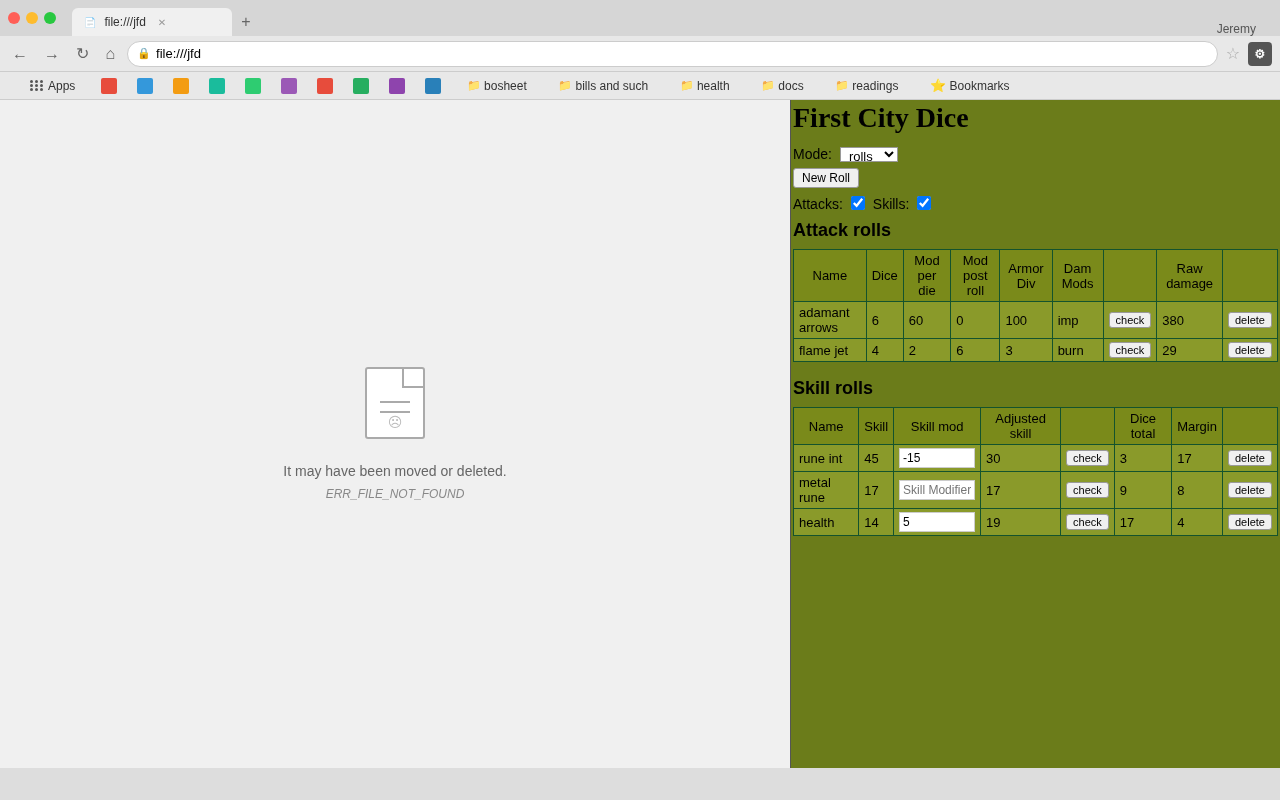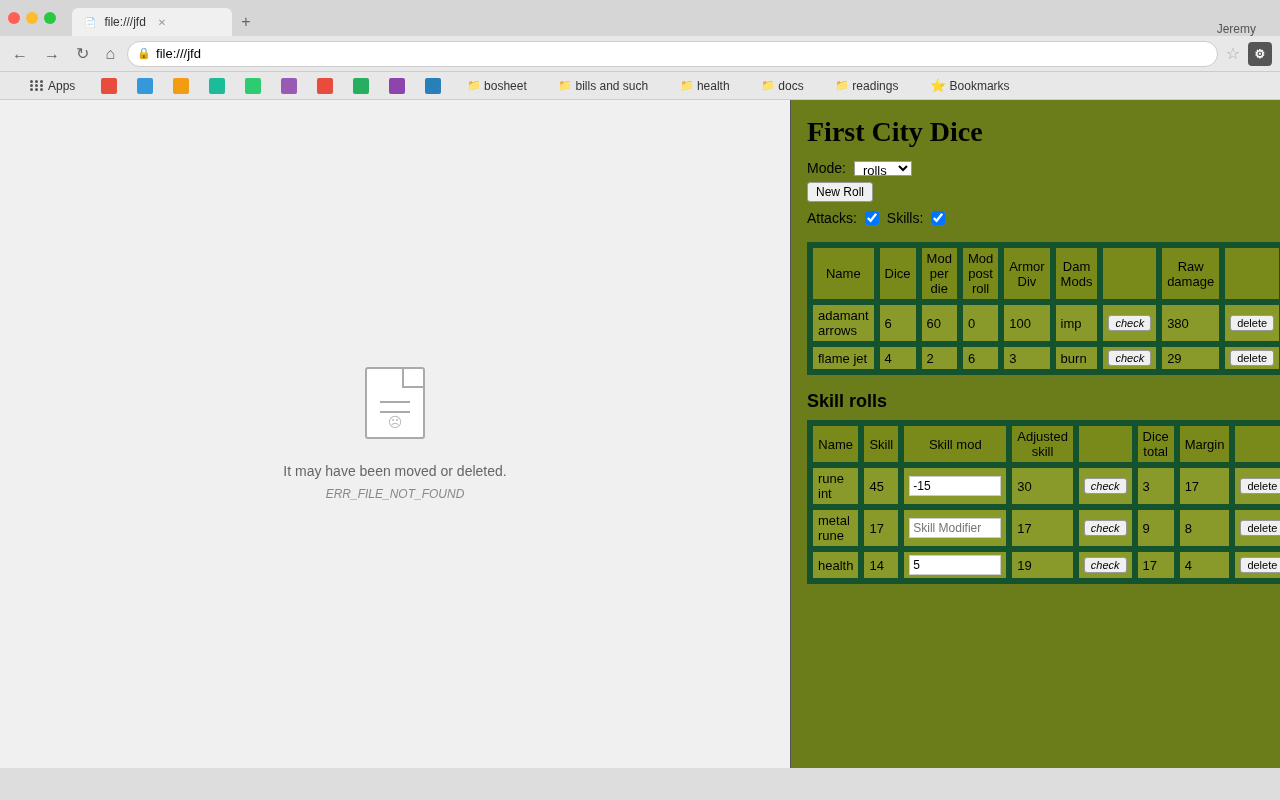--- a/index.html
+++ b/index.html
@@ -41,36 +41,36 @@
     
     .main-content { display: flex; width: 100%; height: calc(800px - 132px); background: #f0f0f0; }
 
     
     .error-panel { flex: 1; display: flex; flex-direction: column; align-items: center; justify-content: center; background: #f0f0f0; padding: 40px; }
     .error-title { font-size: 22px; font-weight: normal; color: #333; margin-bottom: 10px; }
     .error-subtitle { font-size: 14px; color: #666; margin-bottom: 8px; }
     .error-code { font-size: 12px; color: #888; font-style: italic; }
 
     
-    .dice-panel { width: 490px; background: #6b7c1a; color: #000; overflow-y: auto; padding: 16px; border-left: 1px solid #555; }
+    .dice-panel { width: 490px; background: #6b7c1a; color: #000; overflow-y: auto; padding: 2px; border-left: 1px solid #555; }
     .dice-title { font-size: 28px; font-weight: bold; color: #000; margin-bottom: 12px; font-family: Georgia, serif; }
     .mode-row { display: flex; align-items: center; gap: 8px; margin-bottom: 6px; font-size: 14px; }
     .mode-select { height: 15px; font-size: 13px; padding: 0 4px; border-radius: 0; border: 1px solid #999; background: white; }
     .new-roll-btn { display: inline-block; padding: 2px 8px; font-size: 12px; background: #f0f0f0; border: 1px solid #999; border-radius: 3px; cursor: pointer; margin-bottom: 8px; }
-    .checks-row { display: flex; align-items: center; gap: 8px; font-size: 14px; margin-bottom: 16px; }
+    .checks-row { display: flex; gap: 8px; font-size: 14px; margin-bottom: 8px; }
     .check-box { width: 14px; height: 14px; }
 
     .section-title { font-size: 18px; font-weight: bold; margin-bottom: 8px; color: #000; }
 
     
     .dice-table { width: 100%; border-collapse: collapse; margin-bottom: 16px; font-size: 13px; background: #8a9a2a; }
-    .dice-table th, .dice-table td { border: 6px solid #14532d; padding: 3px 5px; vertical-align: middle; background: #8a9a2a; color: #000; }
+    .dice-table th, .dice-table td { border: 1px solid #14532d; padding: 3px 5px; vertical-align: middle; background: #8a9a2a; color: #000; }
     .dice-table th { background: #7a8a1a; font-weight: normal; }
-    .dice-table input[type="text"] { width: 92px; height: 20px; font-size: 12px; padding: 0 3px; border: 1px solid #ccc; background: white; }
-    .dice-table .check-btn { padding: 1px 6px; font-size: 11px; background: #f0f0f0; border: 1px solid #999; border-radius: 3px; cursor: pointer; white-space: nowrap; font-style: italic; }
+    .dice-table input[type="text"] { width: 76px; height: 20px; font-size: 12px; padding: 0 3px; border: 1px solid #ccc; background: white; }
+    .dice-table .check-btn { padding: 1px 6px; font-size: 11px; background: #f0f0f0; border: 1px solid #999; border-radius: 3px; cursor: pointer; white-space: nowrap; }
     .dice-table .delete-btn { padding: 1px 6px; font-size: 11px; background: #f0f0f0; border: 1px solid #999; border-radius: 3px; cursor: pointer; }
 
     
     .file-icon-container { margin-bottom: 20px; }
     .file-icon-svg { width: 60px; height: 72px; }
   </style>
 </head>
 <body>
 
 <div class="browser-chrome">
@@ -192,20 +192,21 @@
       <button class="new-roll-btn">New Roll</button>
     </div>
 
     <div class="checks-row">
       <span>Attacks:</span>
       <input type="checkbox" checked="" class="check-box" style="">
       <span>Skills:</span>
       <input type="checkbox" checked="" class="check-box" style="">
     </div>
 
+    <div class="section-title">Attack rolls</div>
     <table class="dice-table">
       <thead>
         <tr>
           <th>Name</th>
           <th>Dice</th>
           <th>Mod per die</th>
           <th>Mod post roll</th>
           <th>Armor Div</th>
           <th>Dam Mods</th>
           <th></th>

